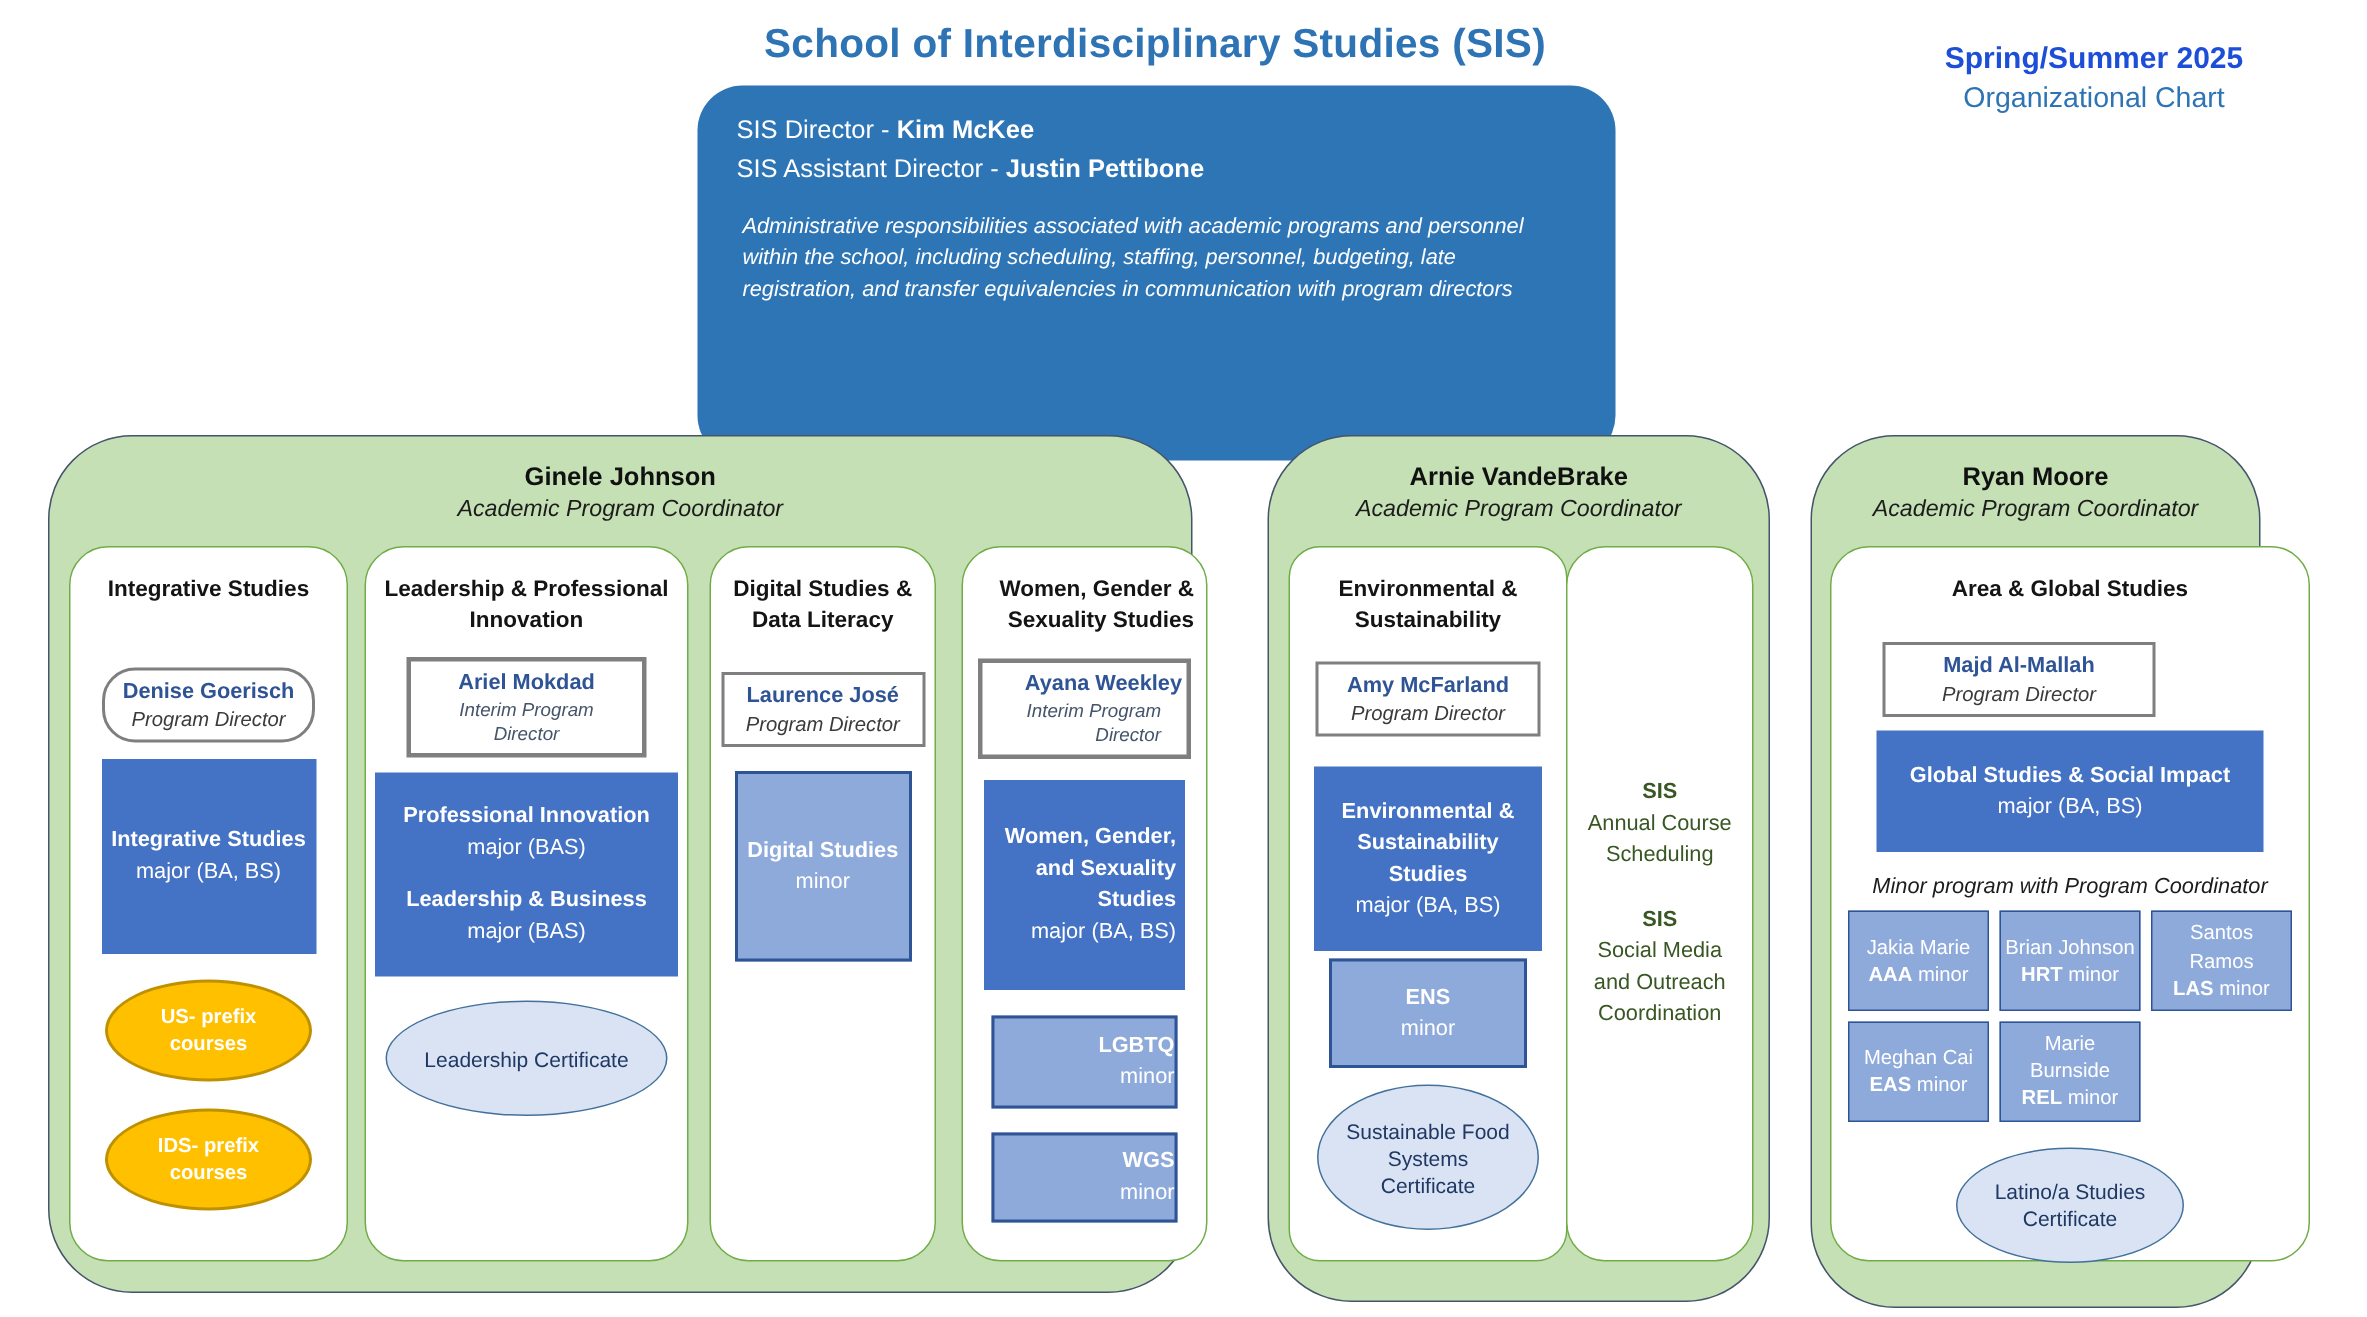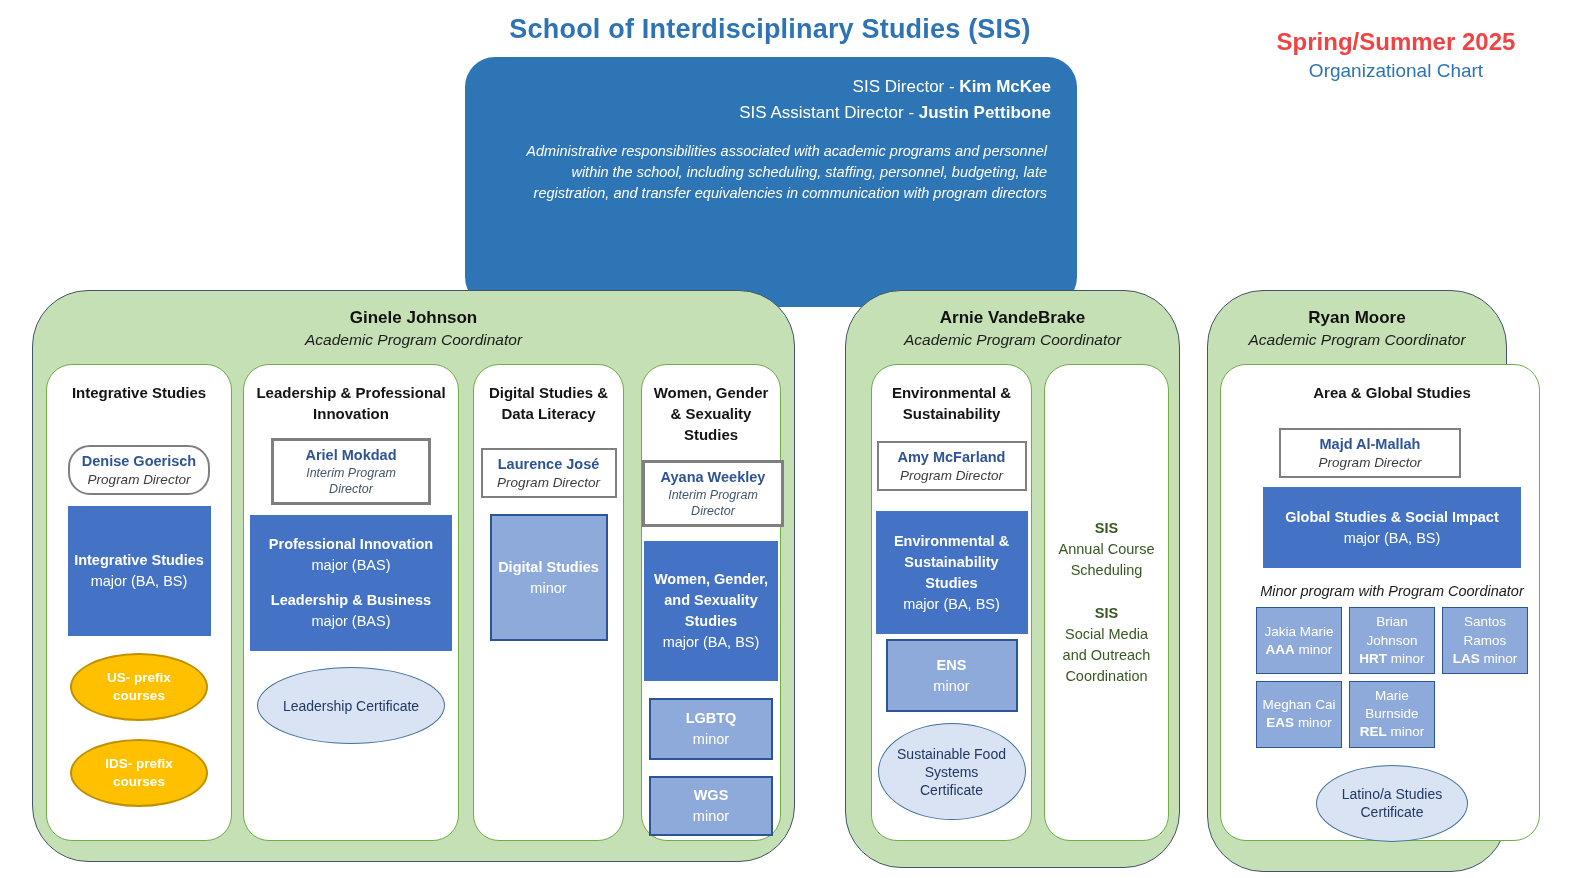--- a/index.html
+++ b/index.html
@@ -13,26 +13,26 @@
 
   
   .page-title {
     position:absolute; left:440px; top:14px; width:660px;
     text-align:center; font-size:27px; font-weight:bold; color:#2E74B5;
     letter-spacing:0.2px;
   }
   .corner {
     position:absolute; right:52px; top:26px; width:260px; text-align:center;
   }
-  .corner .term { font-size:24px; font-weight:bold; color:#ef4444; line-height:1.35; }
+  .corner .term { font-size:20px; font-weight:bold; color:#1d4ed8; line-height:1.35; }
   .corner .sub  { font-size:19px; color:#2E74B5; line-height:1.35; }
 
   .sis-box {
     position:absolute; left:465px; top:57px; width:612px; height:250px;
-    background:#2E75B6; border-radius:30px; color:#ffffff; text-align:right;
+    background:#2E75B6; border-radius:30px; color:#ffffff; text-align:left;
     padding:17px 26px 0;
   }
   .sis-box .line { font-size:17px; line-height:1.55; }
   .sis-box .line b { font-weight:bold; }
   .sis-box .desc {
     font-style:italic; font-size:14.5px; line-height:1.45; margin-top:14px;
     padding:0 4px;
   }
   .sis-box .asst-block { margin-top:14px; }
   .sis-box .asst { font-size:16px; line-height:1.55; }
@@ -51,24 +51,24 @@
   .gname { text-align:center; font-weight:bold; font-size:17px; color:#111; margin-top:15px; line-height:1.4; }
   .grole { text-align:center; font-style:italic; font-size:15.5px; color:#1c1c1c; line-height:1.35; }
 
   .col {
     position:absolute; top:73px; height:477px; background:#ffffff;
     border:1.5px solid #70AD47; border-radius:26px; text-align:center;
   }
   .c-int { left:13px;  width:186px; }
   .c-lpi { left:210px; width:216px; }
   .c-dsl { left:440px; width:151px; }
-  .c-wgs { left:608px; width:140px; }
-  .c-env { left:25px;  width:161px; }
+  .c-wgs { left:608px; width:164px;text-align:right; }
+  .c-env { left:13px;  width:186px;border-radius:21px; }
   .c-duties { left:198px; width:125px; }
-  .c-ags { left:12px;  width:320px;padding-left:24px; }
+  .c-ags { left:12px;  width:320px; }
 
   .col-header {
     font-weight:bold; font-size:15px; color:#141414; margin-top:17px;
     line-height:1.4; padding:0 8px;
   }
 
   
   .director {
     background:#fff; border:2px solid #7F7F7F; margin:0 auto; padding:5px 3px;
   }

